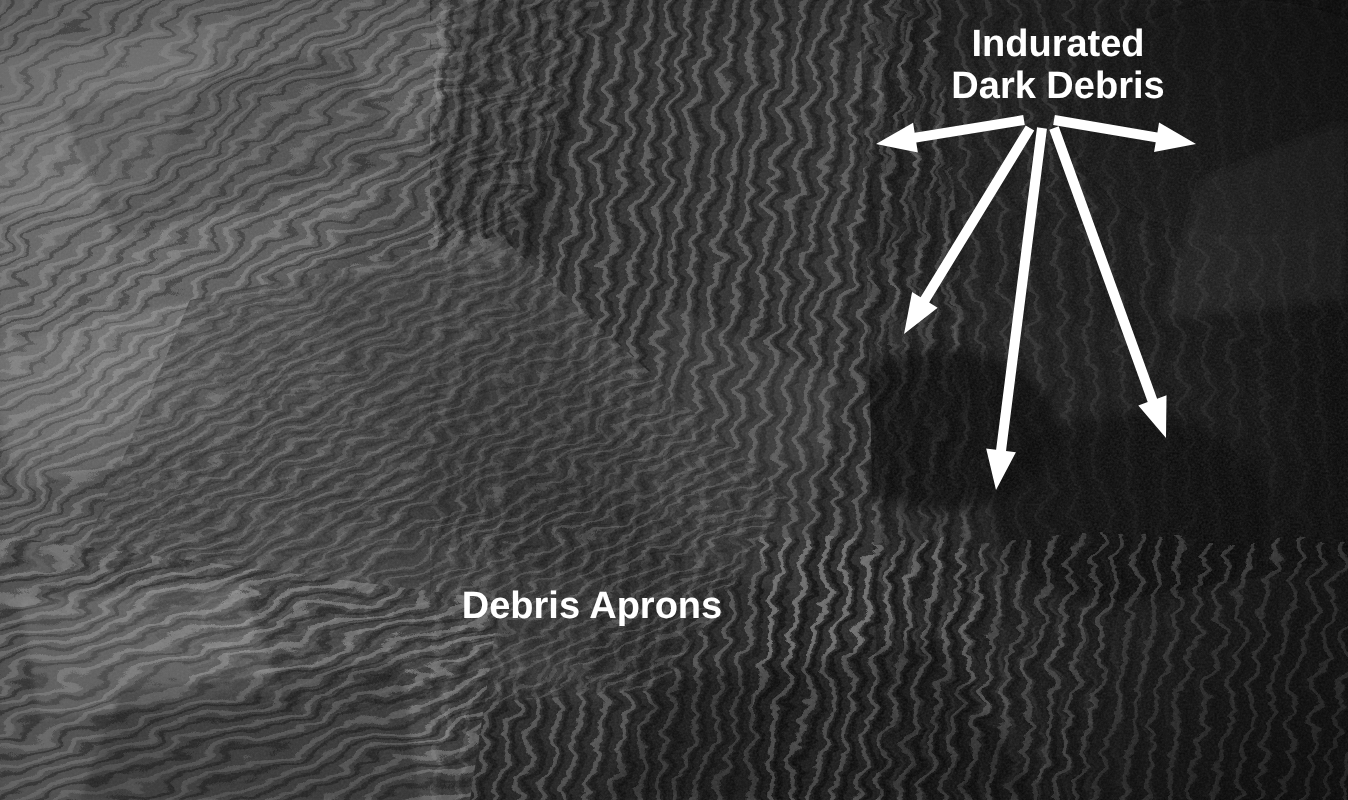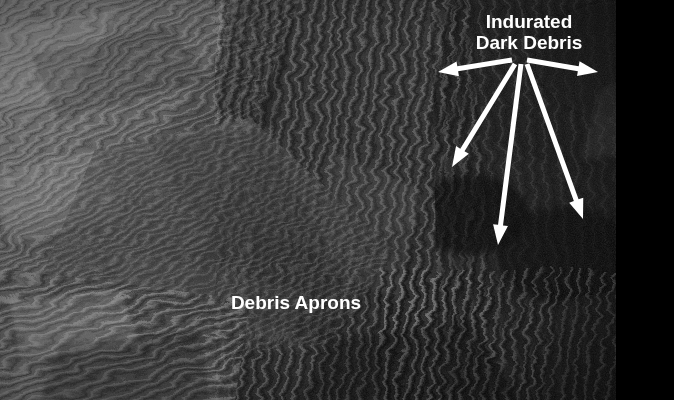--- a/index.html
+++ b/index.html
@@ -6,21 +6,21 @@
   html, body {
     margin: 0;
     padding: 0;
     background: #000;
   }
   body {
     font-family: "Liberation Sans", sans-serif;
   }
   #figure {
     position: relative;
-    width: 616px;
+    width: 674px;
     height: 400px;
     overflow: hidden;
     background: #84cc16;
   }
   #terrain-svg, #annotation-svg {
     position: absolute;
     left: 0;
     top: 0;
     width: 674px;
     height: 400px;

